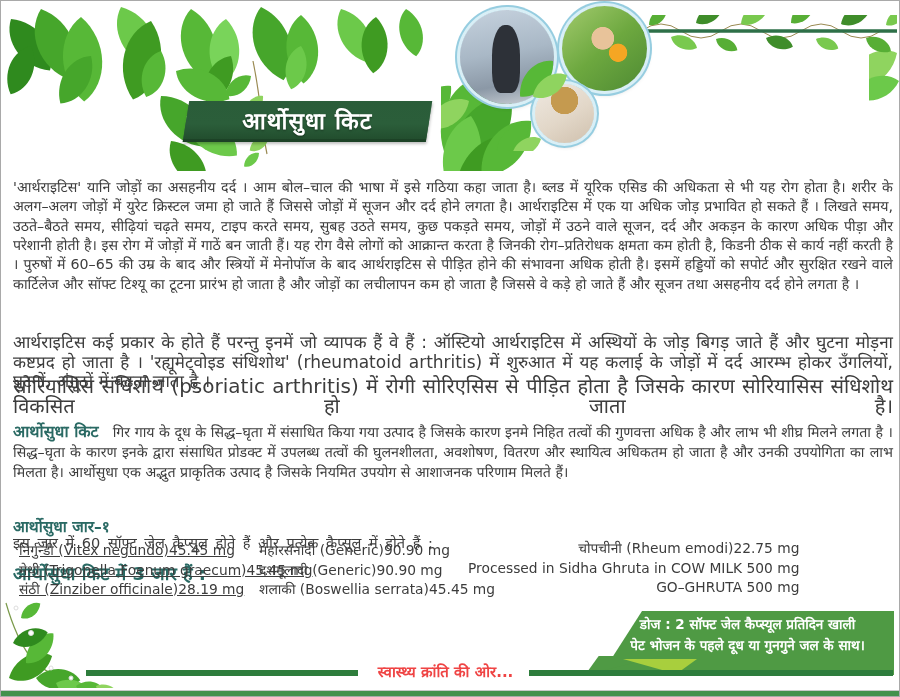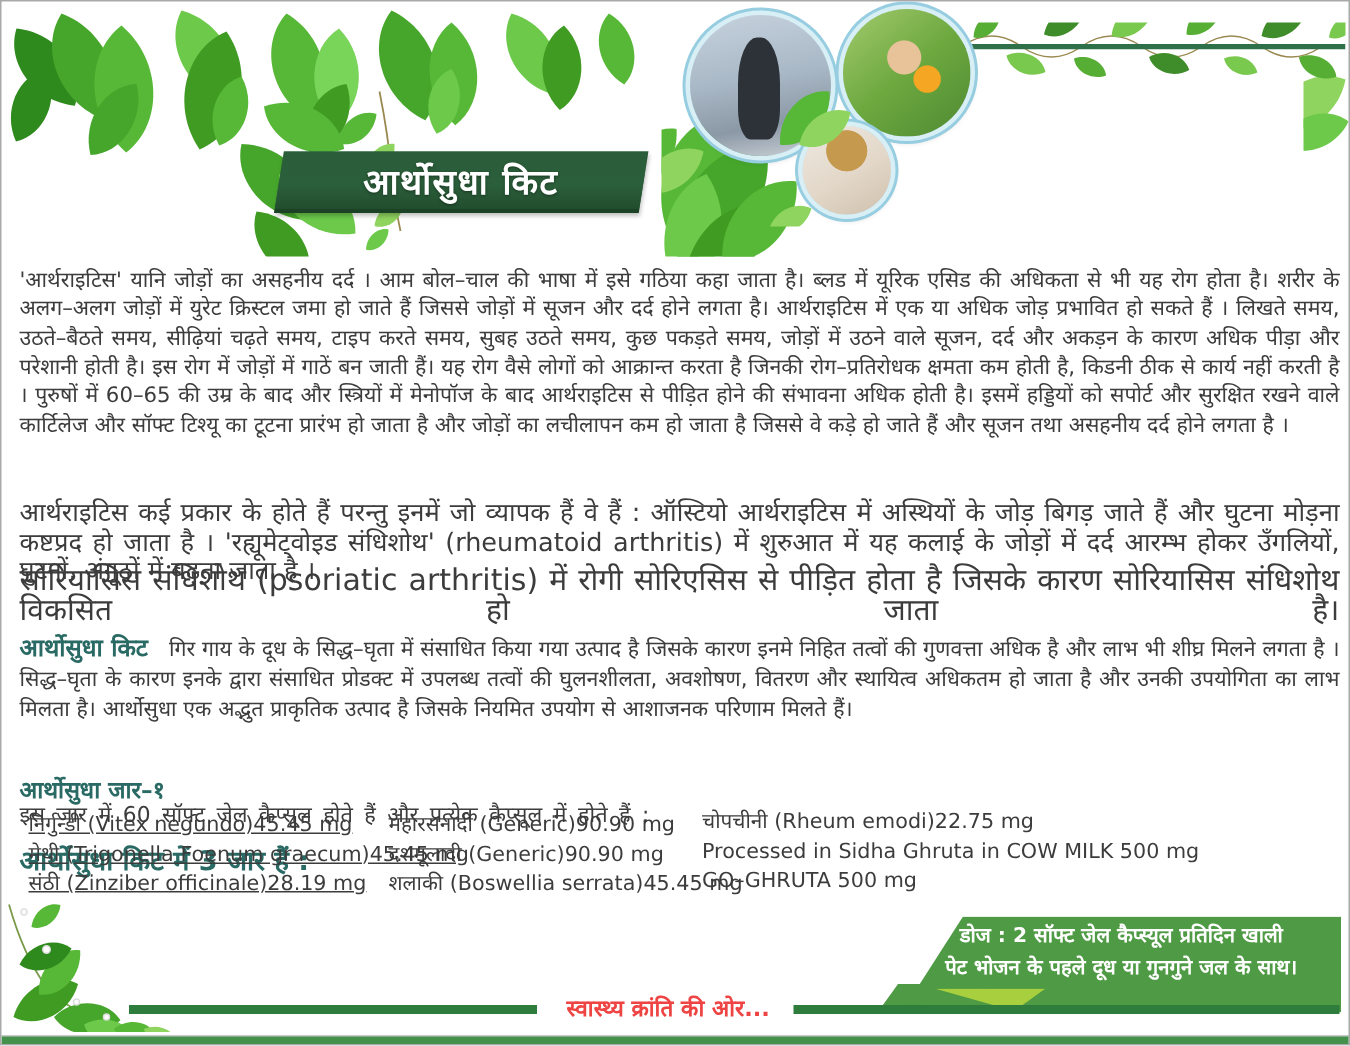--- a/index.html
+++ b/index.html
@@ -56,21 +56,21 @@
   #p4 { top:407px; font-size:14.2px; line-height:19.8px; }
   .teal { color:#2a6a64; font-weight:bold; }
   .kit-inline-heading { font-size:16px; padding-right:14px; }
   #jars-line    { top:520px; font-size:18px;margin-top:40px; }
   #jar1-heading { top:514px; font-size:15.5px; }
   #jar1-intro   { top:531px; font-size:14.5px; word-spacing:3px; }
 
   .ingr-col { position:absolute; font-size:13.8px; line-height:19.5px; white-space:nowrap; }
   #col1 { left:18px;  top:540px;text-decoration:underline; }
   #col2 { left:258px; top:540px; }
-  #col3 { left:467px; top:538px; }
+  #col3 { left:467px; top:538px;text-align:right; }
 
   
   .dosage-box {
     position:absolute; left:600px; top:610px; width:293px; height:64px;
     background:#4f9a44;
     clip-path:polygon(14% 0, 100% 0, 100% 100%, 0 100%);
     color:#ffffff; font-weight:bold; font-size:13.5px; line-height:21px;
     text-align:center; padding-top:3px; box-sizing:border-box;
   }
   .dosage-tail {

